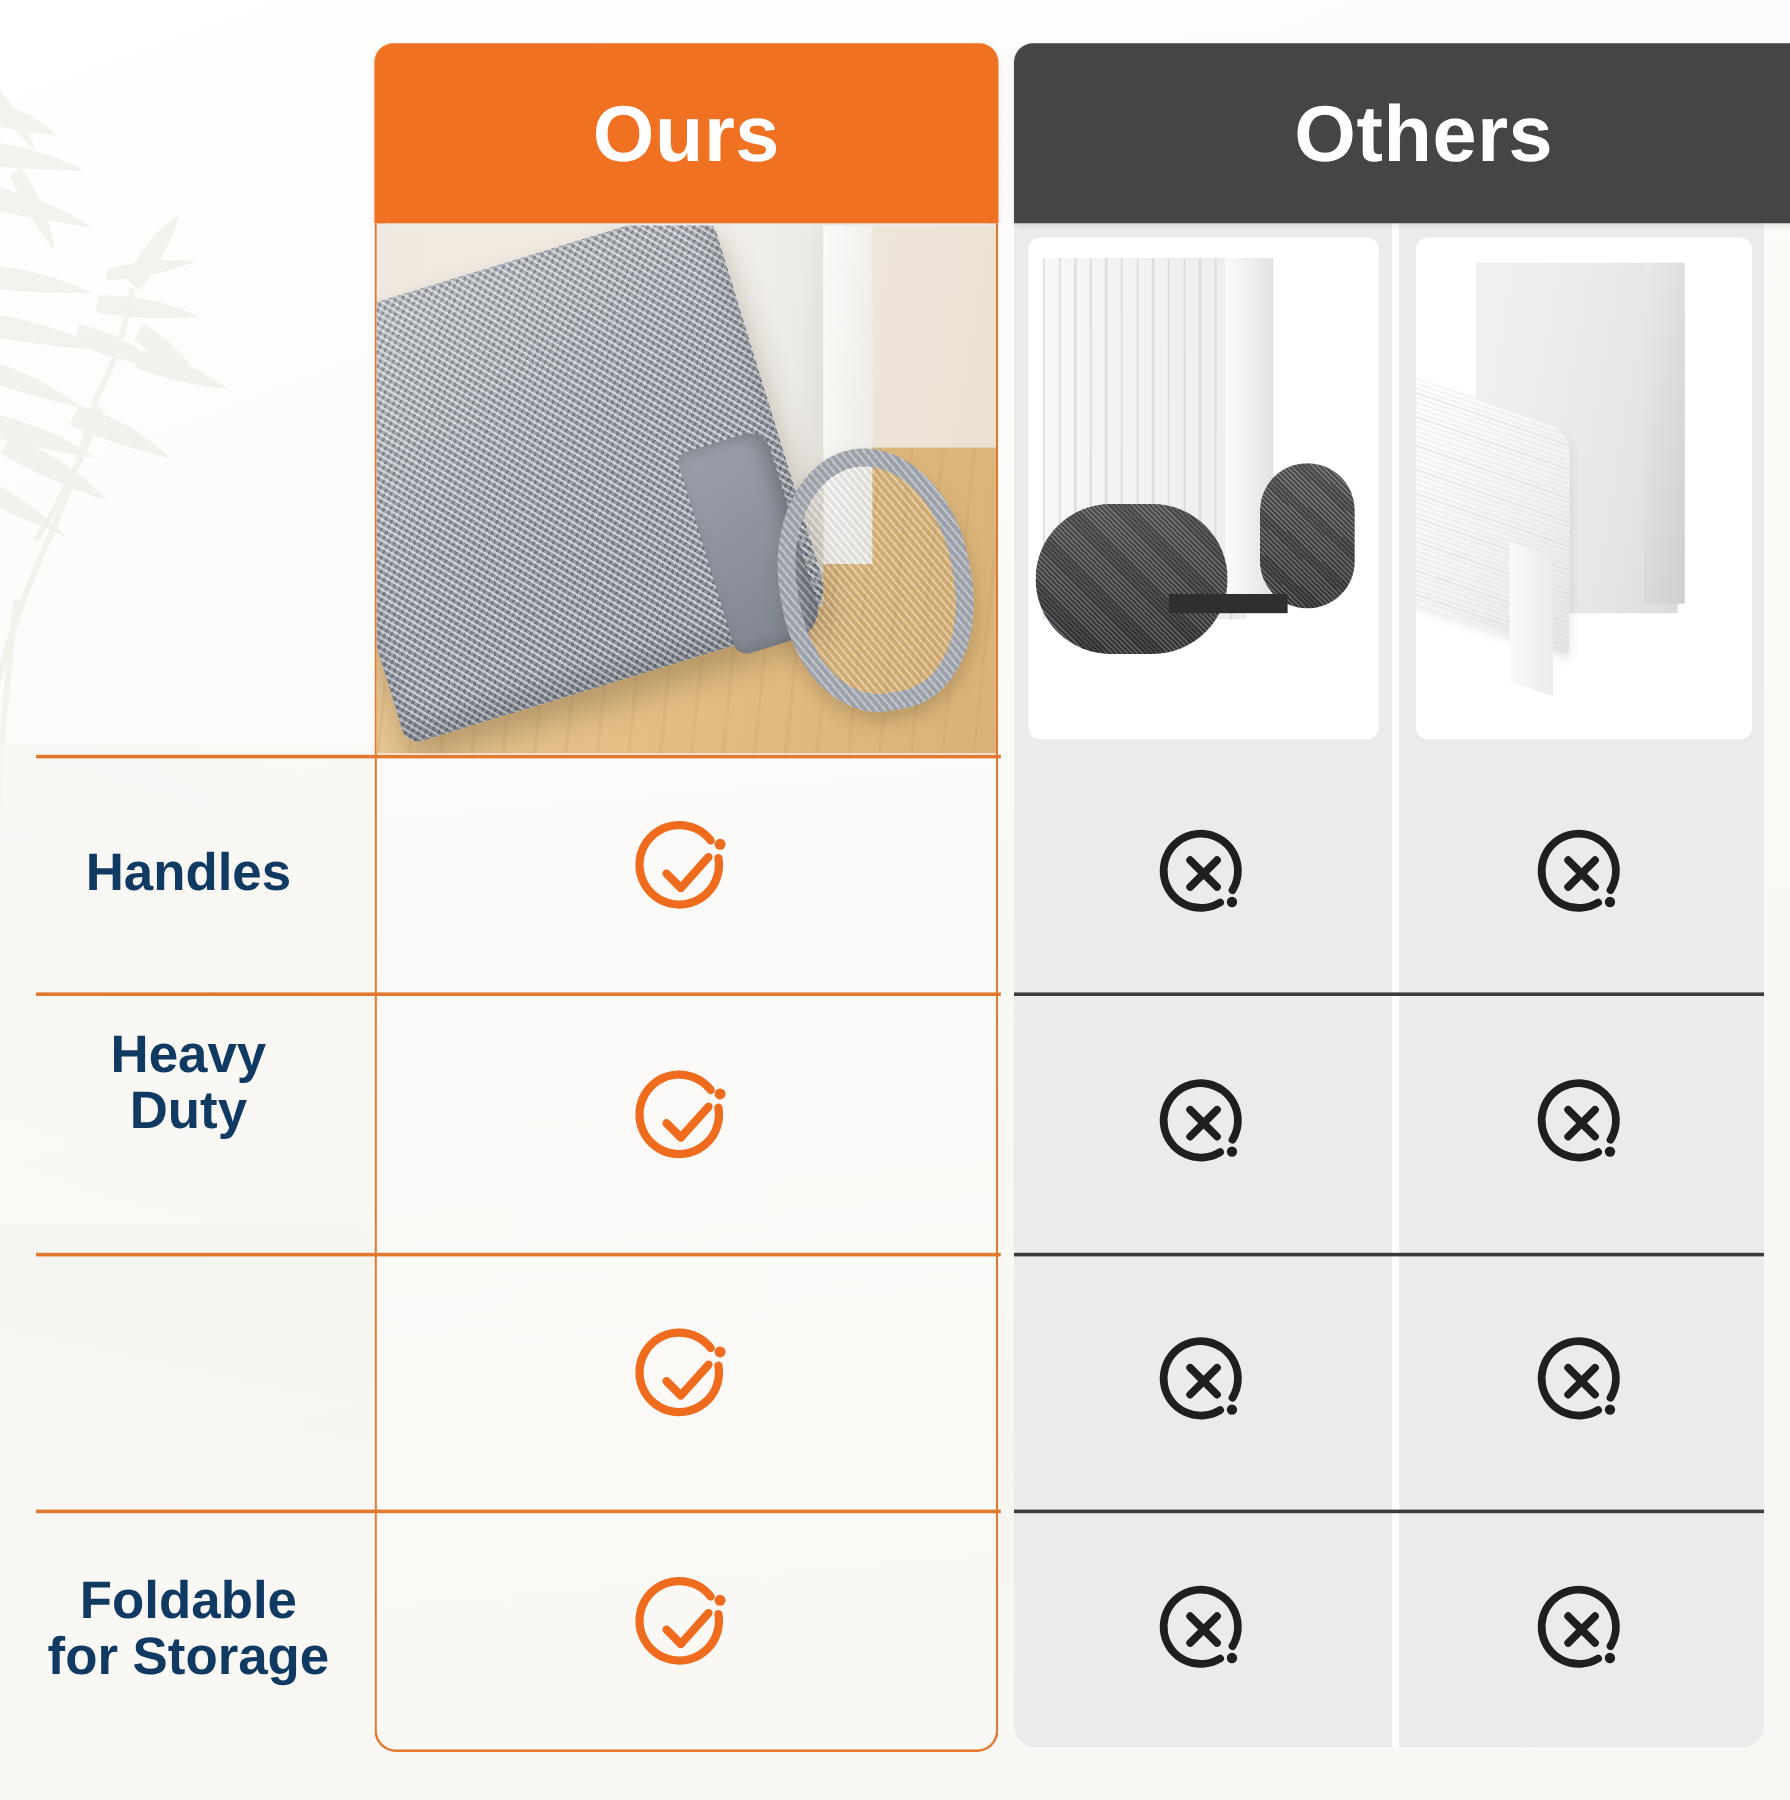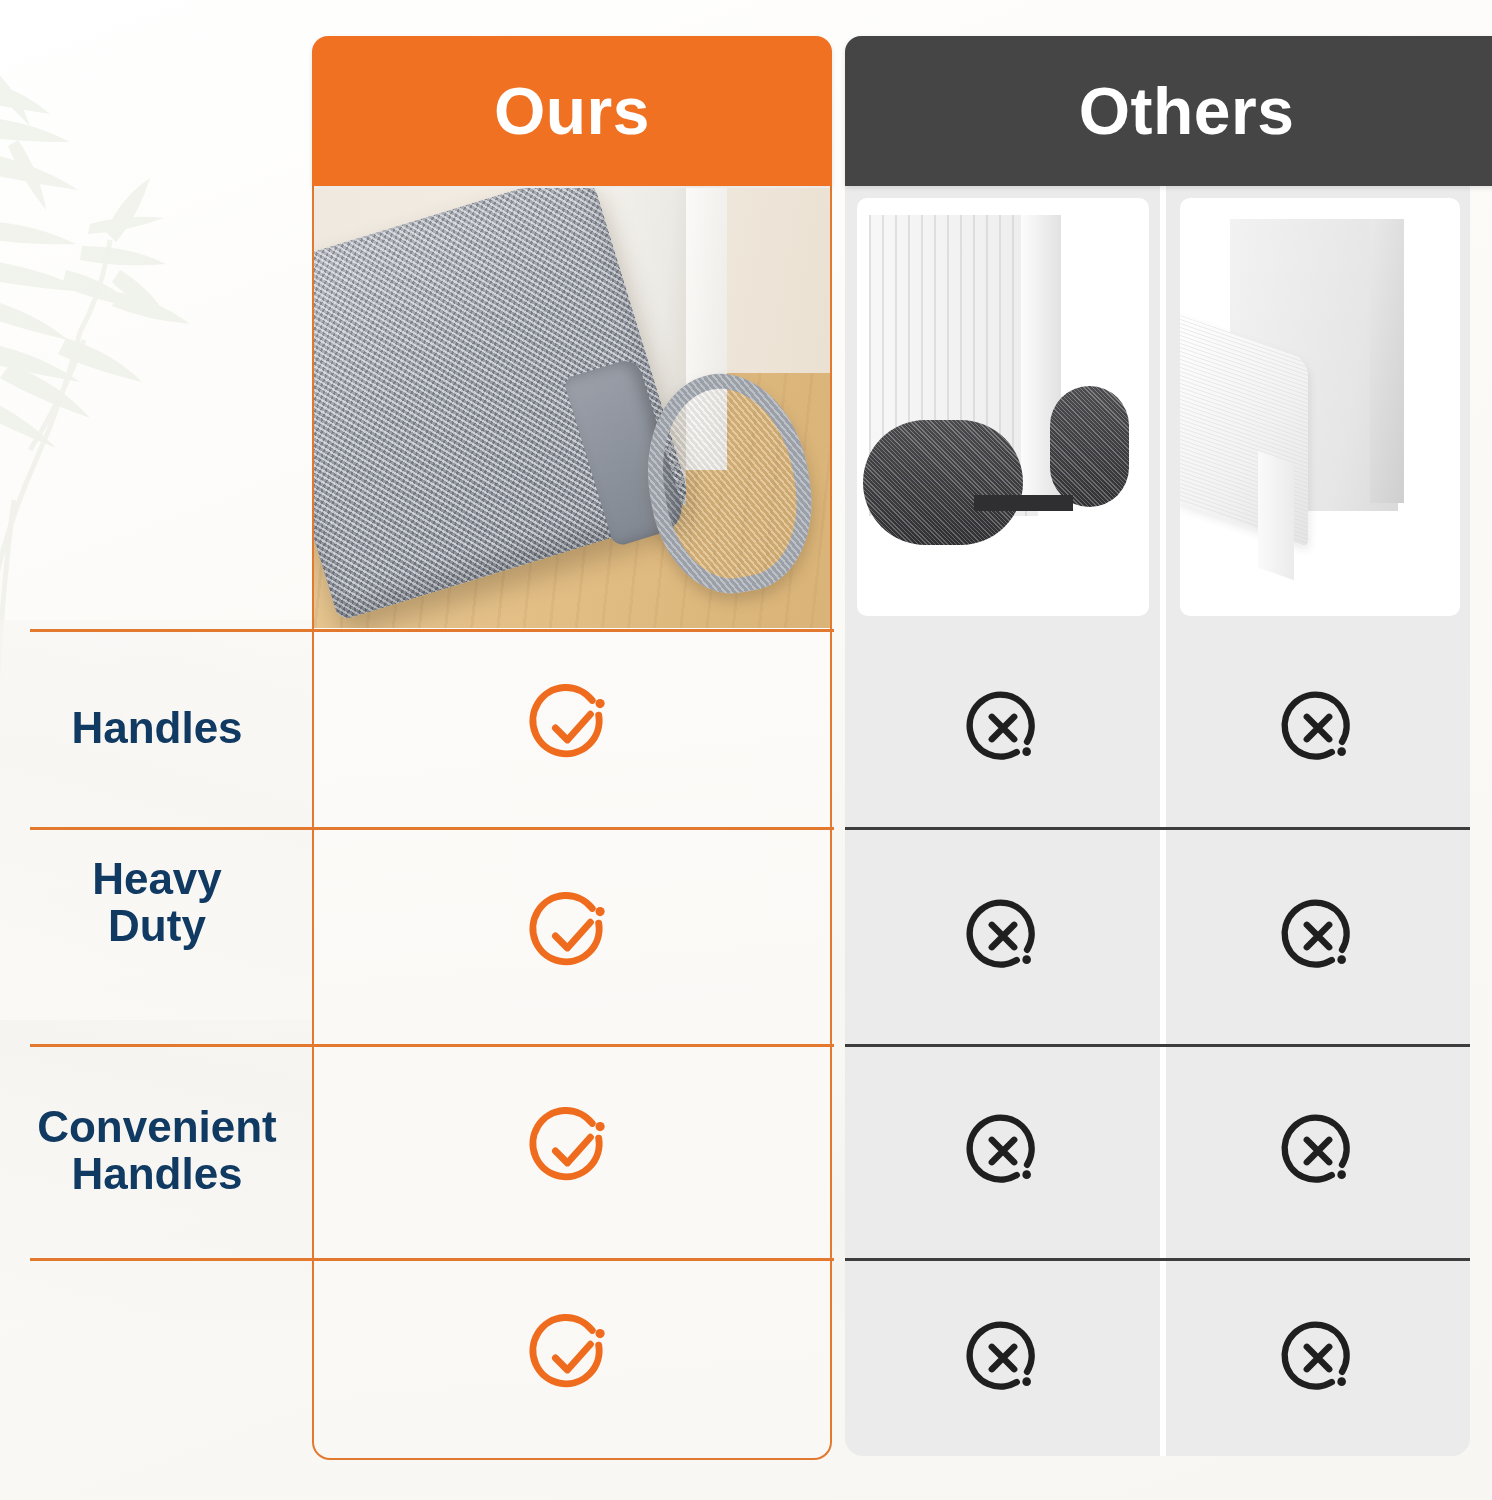--- a/index.html
+++ b/index.html
@@ -362,22 +362,20 @@
   </div>
 
   <div class="icon-cell" style="left:1166px; top:827px; width:304px; height:217px;">
     <svg width="86" height="86" viewBox="0 0 100 100">
       <path d="M78 66 A36 36 0 1 0 66 78" fill="none" stroke="#1f1f1f" stroke-width="7.5" stroke-linecap="round"></path>
       <circle cx="77.5" cy="77.5" r="5" fill="#1f1f1f"></circle>
       <path d="M37 37 L63 63 M63 37 L37 63" fill="none" stroke="#1f1f1f" stroke-width="7.5" stroke-linecap="round"></path>
     </svg>
   </div>
 
-  <div class="row-label" style="top:1044px; height:214px;">Convenient
-Handles</div>
 
   <div class="icon-cell" style="left:312px; top:1044px; width:520px; height:214px;">
     <svg width="92" height="92" viewBox="0 0 100 100">
       <path d="M72 20 A36 36 0 1 0 79 36" fill="none" stroke="#ef6c1f" stroke-width="7.5" stroke-linecap="round"></path>
       <circle cx="80.5" cy="23.5" r="5" fill="#ef6c1f"></circle>
       <path d="M32 50 L45 63 L70 35" fill="none" stroke="#ef6c1f" stroke-width="7.5" stroke-linecap="round" stroke-linejoin="round"></path>
     </svg>
   </div>
 
   <div class="icon-cell" style="left:845px; top:1044px; width:315px; height:214px;">
@@ -389,20 +387,22 @@
   </div>
 
   <div class="icon-cell" style="left:1166px; top:1044px; width:304px; height:214px;">
     <svg width="86" height="86" viewBox="0 0 100 100">
       <path d="M78 66 A36 36 0 1 0 66 78" fill="none" stroke="#1f1f1f" stroke-width="7.5" stroke-linecap="round"></path>
       <circle cx="77.5" cy="77.5" r="5" fill="#1f1f1f"></circle>
       <path d="M37 37 L63 63 M63 37 L37 63" fill="none" stroke="#1f1f1f" stroke-width="7.5" stroke-linecap="round"></path>
     </svg>
   </div>
 
+  <div class="row-label" style="top:1258px; height:200px;">Foldable
+for Storage</div>
 
   <div class="icon-cell" style="left:312px; top:1258px; width:520px; height:200px;">
     <svg width="92" height="92" viewBox="0 0 100 100">
       <path d="M72 20 A36 36 0 1 0 79 36" fill="none" stroke="#ef6c1f" stroke-width="7.5" stroke-linecap="round"></path>
       <circle cx="80.5" cy="23.5" r="5" fill="#ef6c1f"></circle>
       <path d="M32 50 L45 63 L70 35" fill="none" stroke="#ef6c1f" stroke-width="7.5" stroke-linecap="round" stroke-linejoin="round"></path>
     </svg>
   </div>
 
   <div class="icon-cell" style="left:845px; top:1258px; width:315px; height:200px;">

